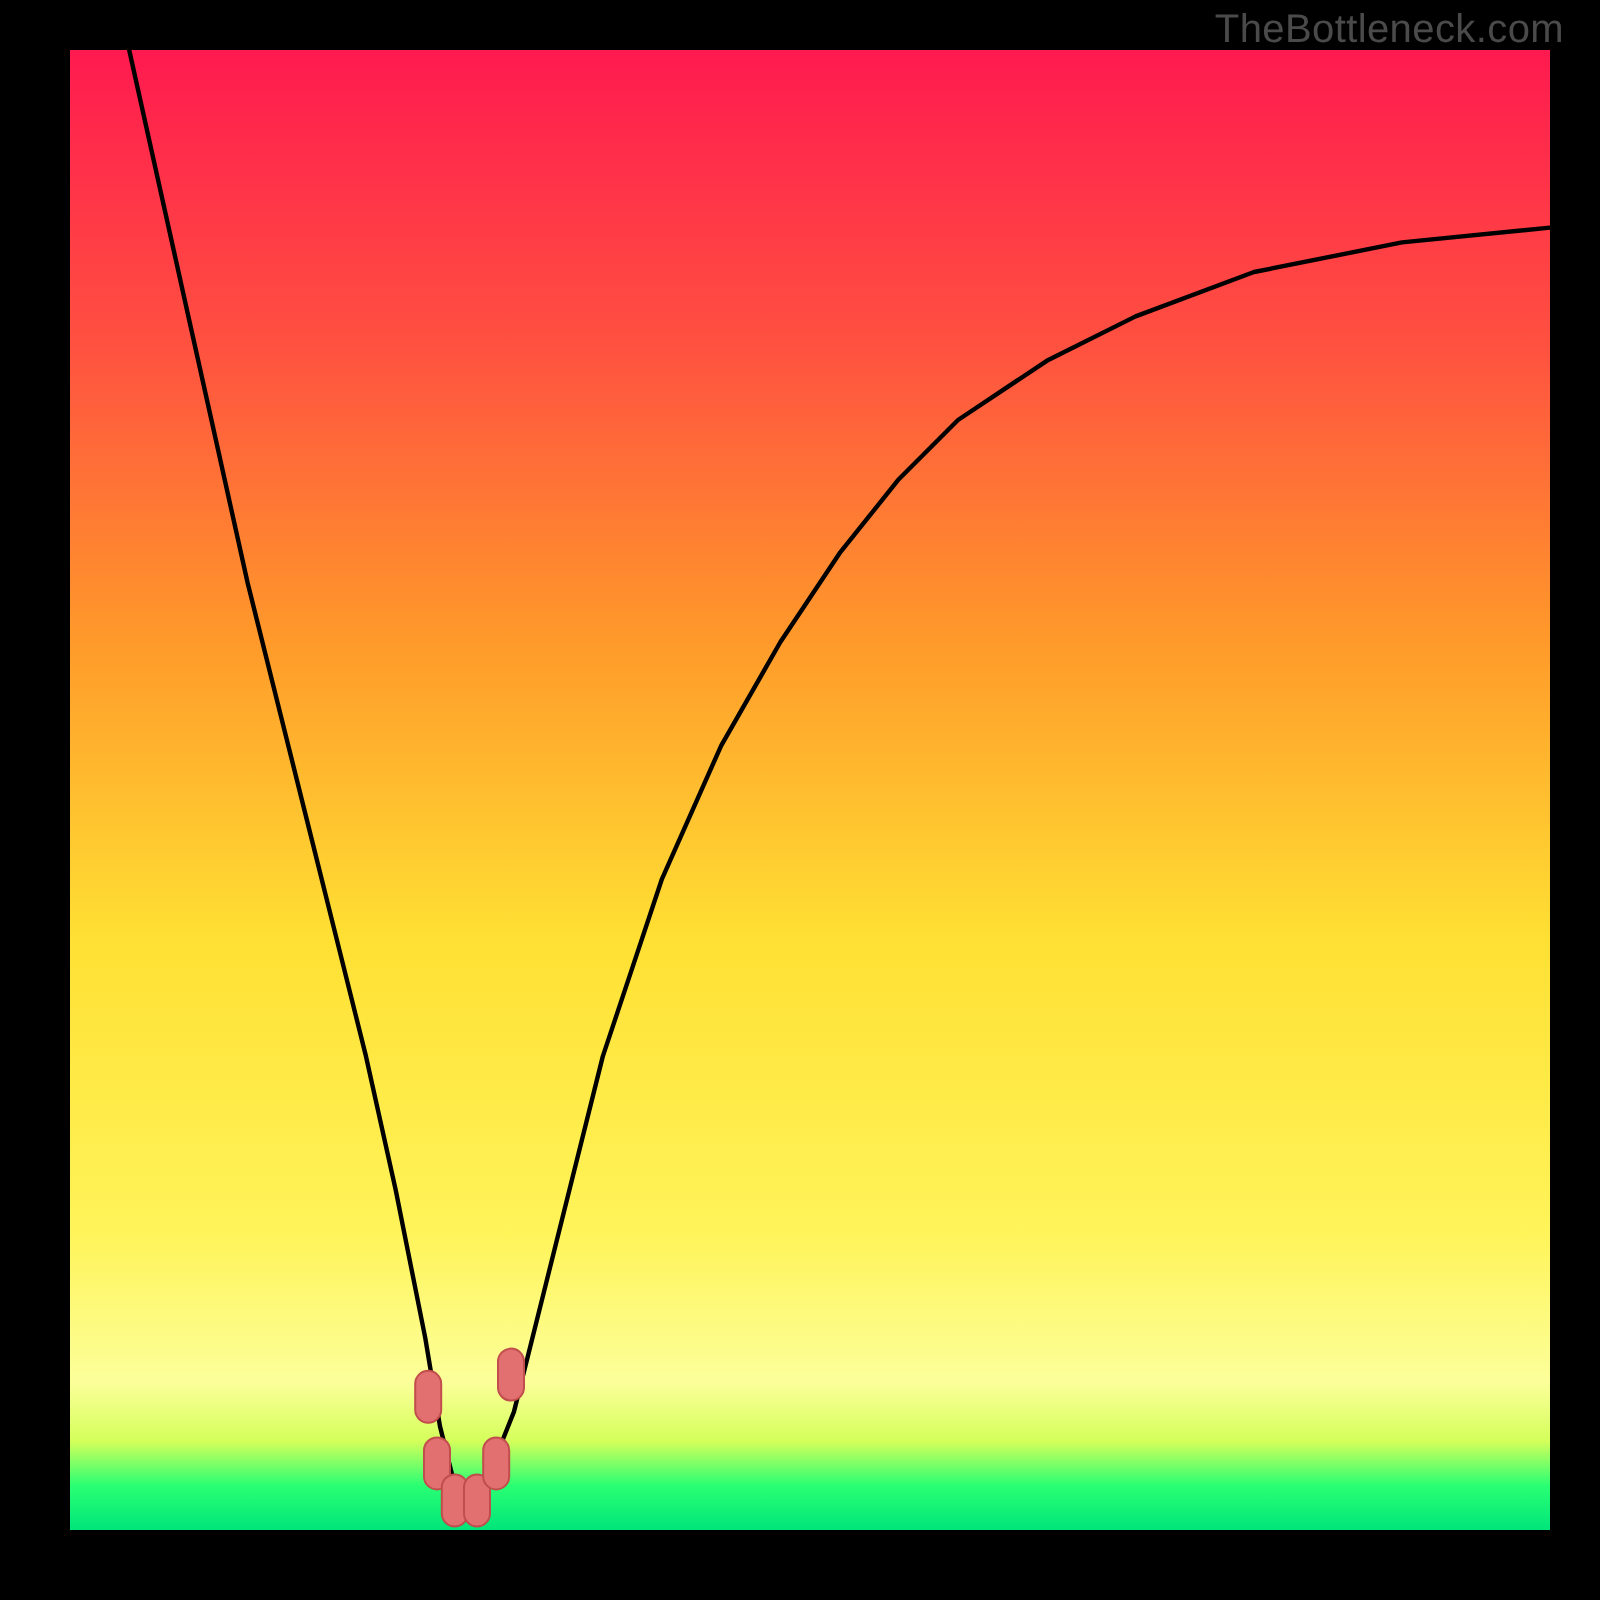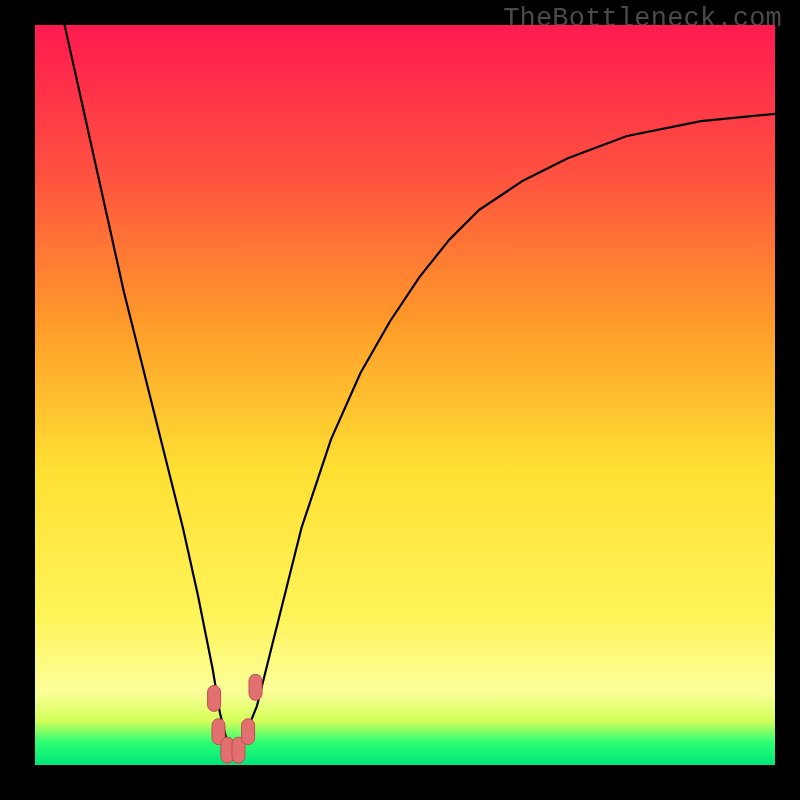--- a/index.html
+++ b/index.html
@@ -25,22 +25,22 @@
       #fcff9a 90%,
       #d4ff5a 94%,
       #2aff73 97%,
       #00e57a 100%
     );
   }
   .watermark {
     position: absolute;
     top: 4px;
     right: 18px;
-    font-family: Liberation Mono, monospace;
-    font-size: 27px;
+    font-family: Liberation Sans, sans-serif;
+    font-size: 20px;
     color: #4a4a4a;
     letter-spacing: 0.2px;
   }
   svg.plot {
     position: absolute;
     inset: 0;
   }
 </style>
 </head>
 <body>

